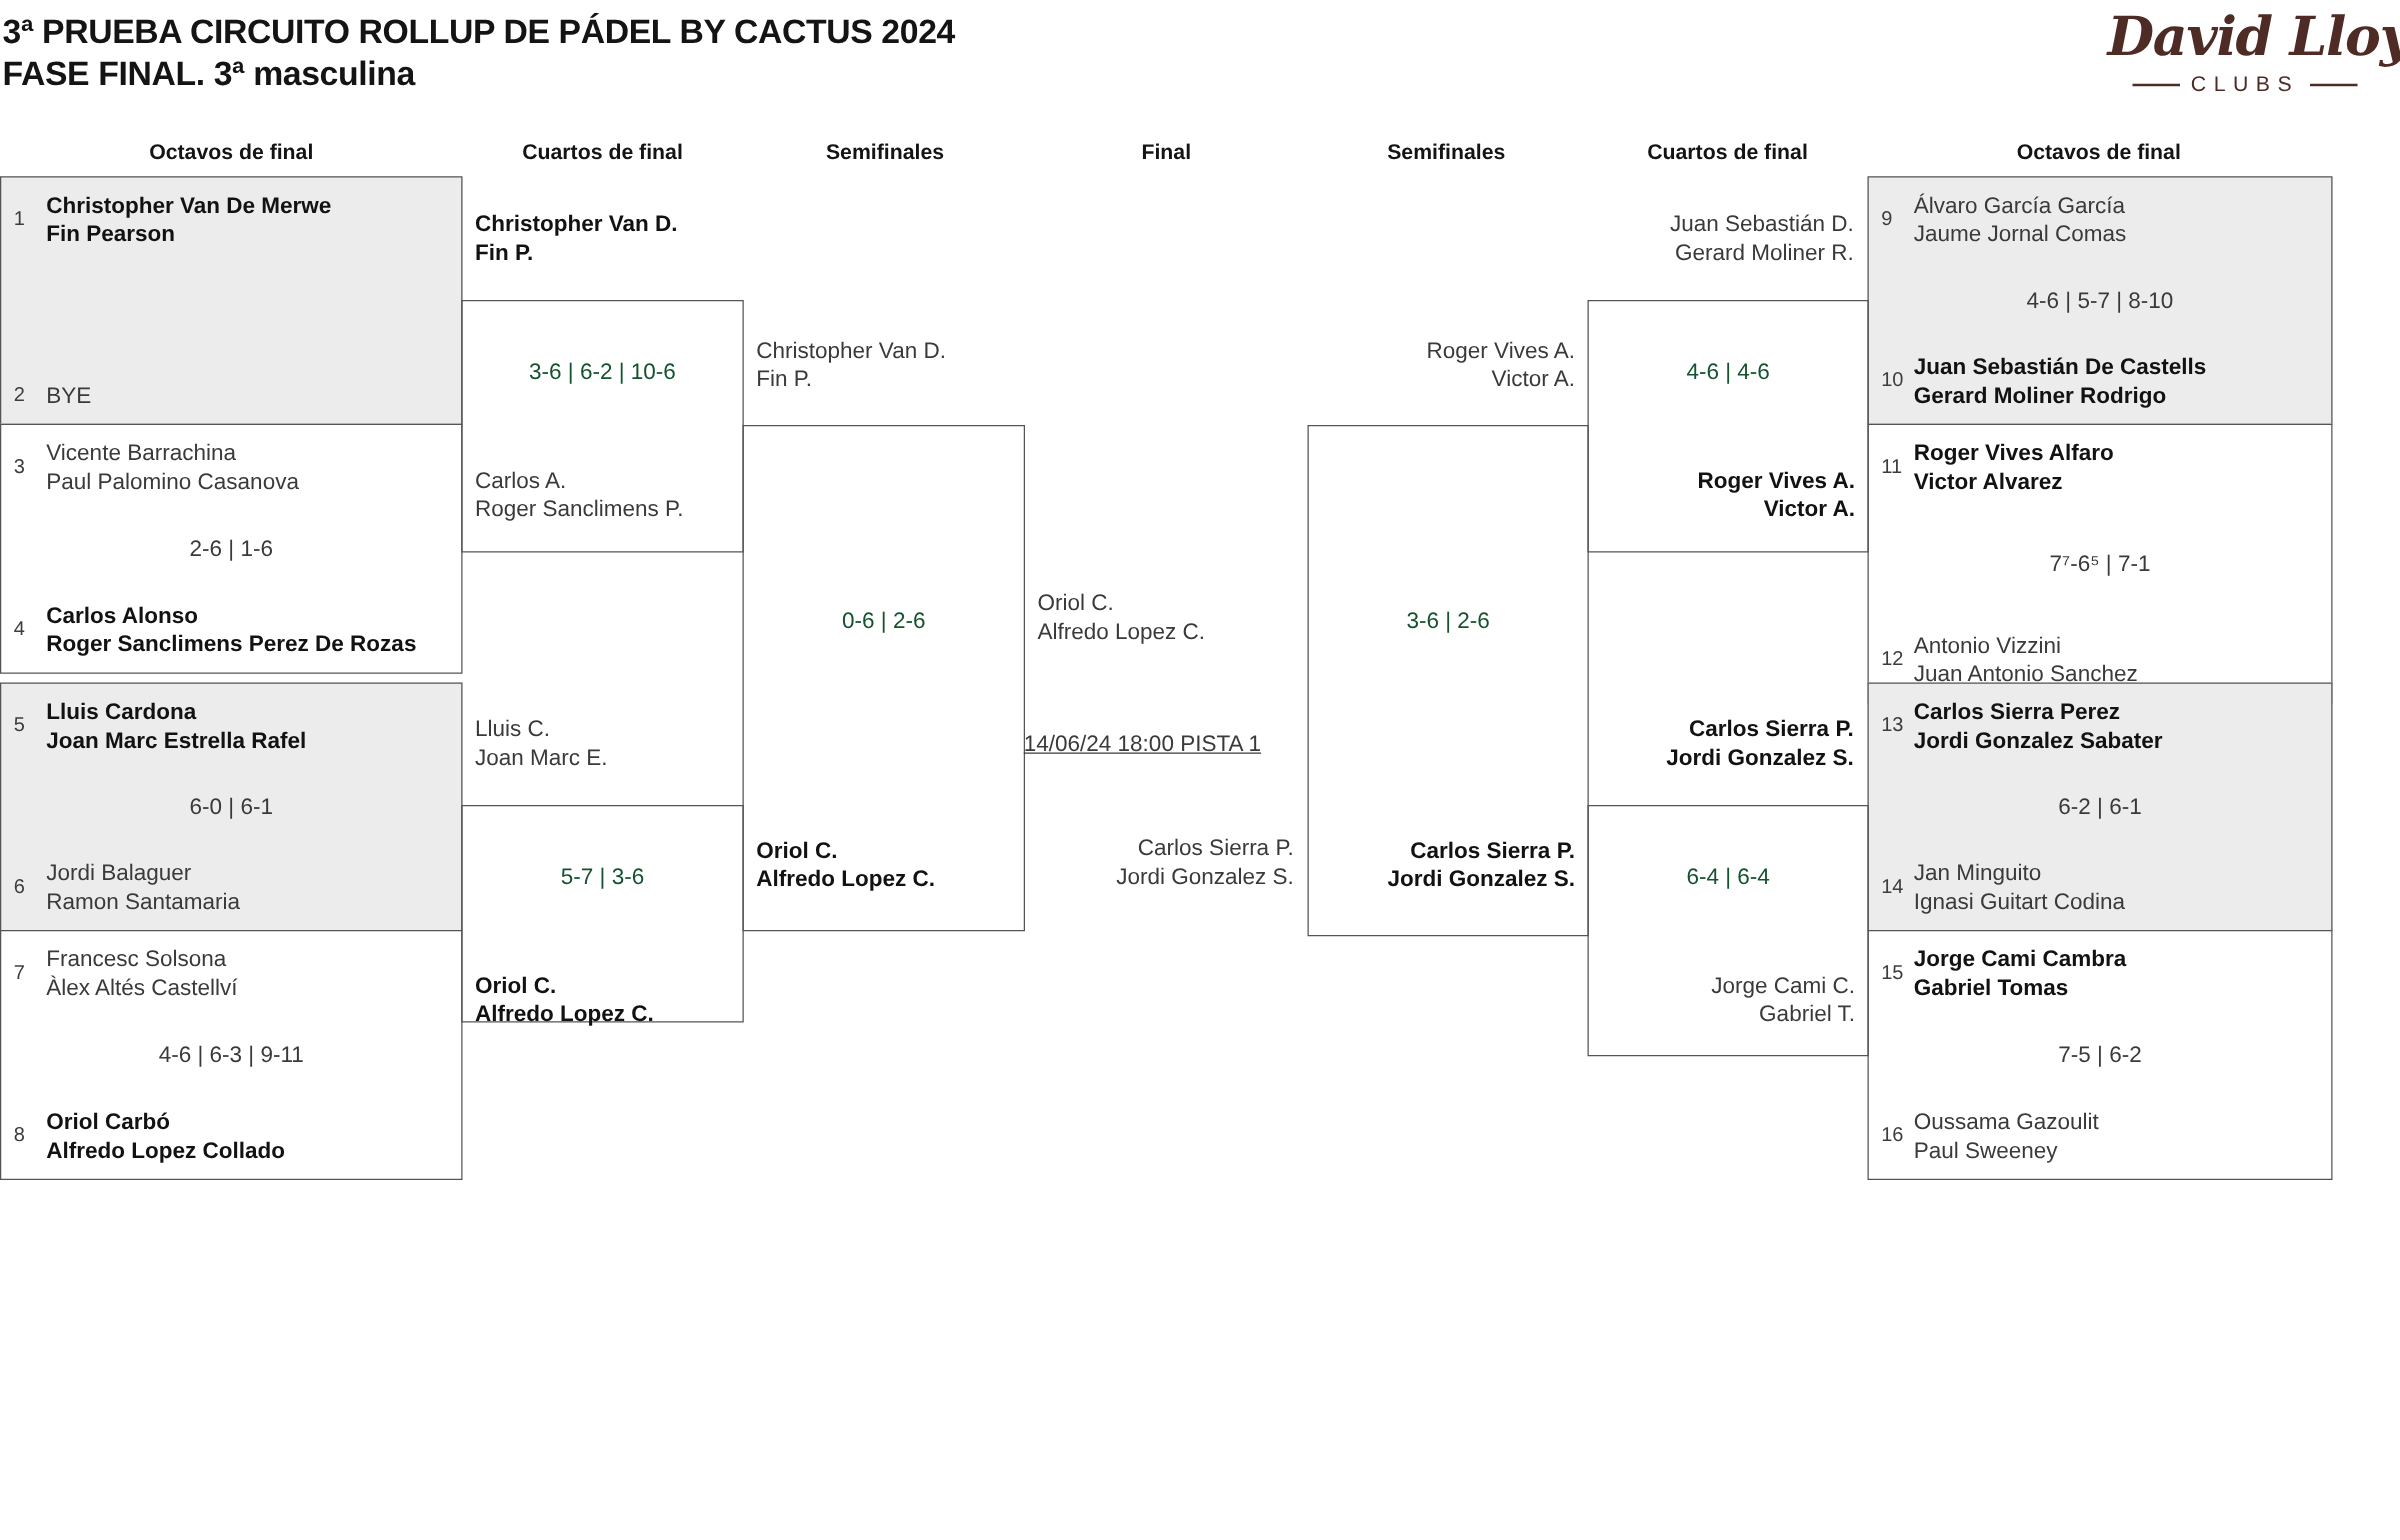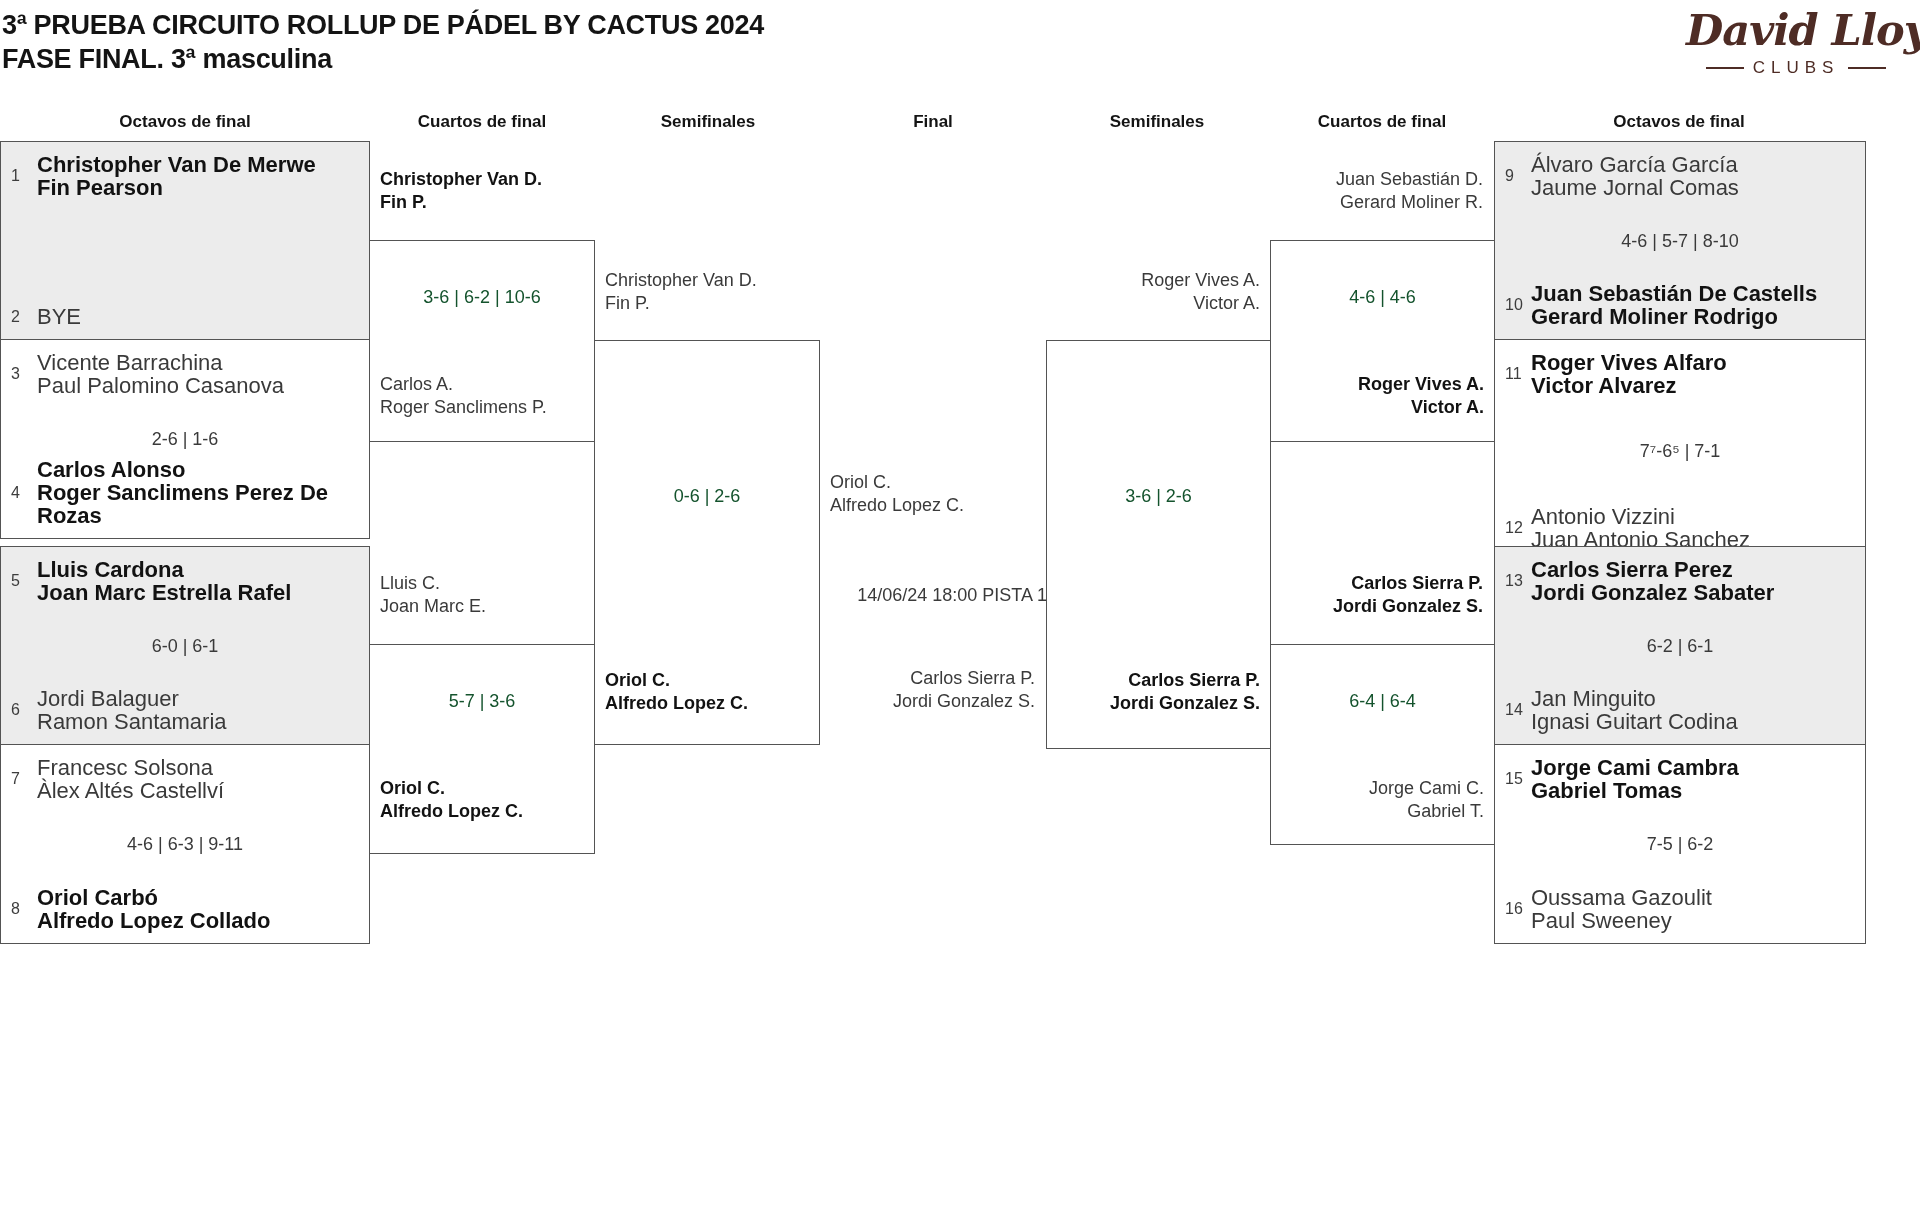--- a/index.html
+++ b/index.html
@@ -9,31 +9,31 @@
   .title{position:absolute;left:2px;top:8px;font-size:27px;font-weight:700;line-height:34px;color:#141414;letter-spacing:-0.3px;white-space:nowrap;}
 
   .round-header{position:absolute;top:112px;transform:translateX(-50%);font-size:17px;font-weight:700;color:#141414;white-space:nowrap;}
 
   .oct-box{position:absolute;box-sizing:border-box;border:1px solid #545454;background:#fff;}
   .oct-box.alt{background:#ececec;}
   .team{position:absolute;left:0;right:0;display:flex;align-items:center;padding:0 12px 0 8px;}
   .team.top{top:11px;}
   .team.bottom{bottom:11px;}
   .seed{flex:none;min-width:26px;font-size:16px;color:#3d3d3d;padding-left:2px;}
-  .names{font-size:22px;line-height:23px;color:#3a3a3a;}
+  .names{font-size:18px;line-height:23px;color:#3a3a3a;}
   .winner .names{font-weight:700;color:#121212;}
   .score{position:absolute;left:0;right:0;top:50%;transform:translateY(-50%);text-align:center;font-size:18px;color:#3a3a3a;white-space:nowrap;}
 
   .stage-box{position:absolute;box-sizing:border-box;border:1px solid #545454;background:transparent;}
   .stage-score{position:absolute;left:0;right:0;text-align:center;font-size:18px;color:#14532d;white-space:nowrap;}
   .stage-label{position:absolute;font-size:18px;line-height:23px;color:#3a3a3a;white-space:nowrap;}
   .inner-label{position:absolute;font-size:18px;line-height:23px;color:#3a3a3a;white-space:nowrap;}
   .stage-label.winner,.inner-label.winner{font-weight:700;color:#121212;}
   .right-align{text-align:right;}
-  .schedule{position:absolute;text-align:right;font-size:18px;color:#3a3a3a;white-space:nowrap;}
+  .schedule{position:absolute;text-align:left;font-size:18px;color:#3a3a3a;white-space:nowrap;text-decoration:underline;}
 
   .logo{position:absolute;right:14px;top:4px;width:220px;color:#4e2c25;text-align:center;}
   .logo-script{font-family:"DejaVu Serif",serif;font-style:italic;font-weight:700;font-size:43px;line-height:52px;letter-spacing:-1px;white-space:nowrap;}
   .logo-sub{display:flex;align-items:center;justify-content:center;gap:9px;margin-top:2px;}
   .logo-rule{height:2px;width:38px;background:#4e2c25;}
   .logo-clubs{font-size:17px;letter-spacing:6px;font-weight:500;}
 </style>
 </head>
 <body>
 
@@ -214,21 +214,21 @@
     <div class="inner-label" style="left:10px;top:132px;">
       <div>Carlos A.</div>
       <div>Roger Sanclimens P.</div>
     </div>
   </div>
 
   <div class="stage-label" style="left:380px;top:572px;">
     <div>Lluis C.</div>
     <div>Joan Marc E.</div>
   </div>
-  <div class="stage-box" style="left:369px;top:644px;width:226px;height:210px;padding-left:37px;">
+  <div class="stage-box" style="left:369px;top:644px;width:226px;height:174px;padding-left:37px;">
     <div class="stage-score" style="top:46px;">5-7 | 3-6</div>
     <div class="inner-label winner" style="left:10px;top:132px;">
       <div>Oriol C.</div>
       <div>Alfredo Lopez C.</div>
     </div>
   </div>
 
   <div class="stage-label right-align" style="right:437px;top:168px;">
     <div>Juan Sebastián D.</div>
     <div>Gerard Moliner R.</div>

